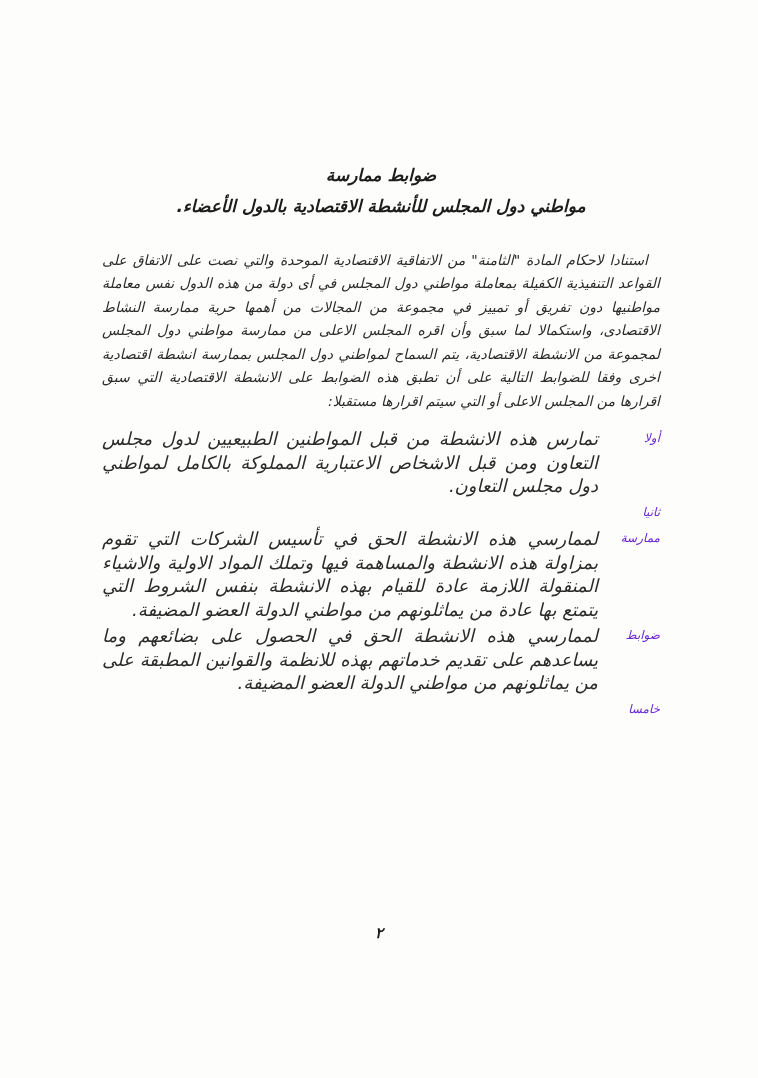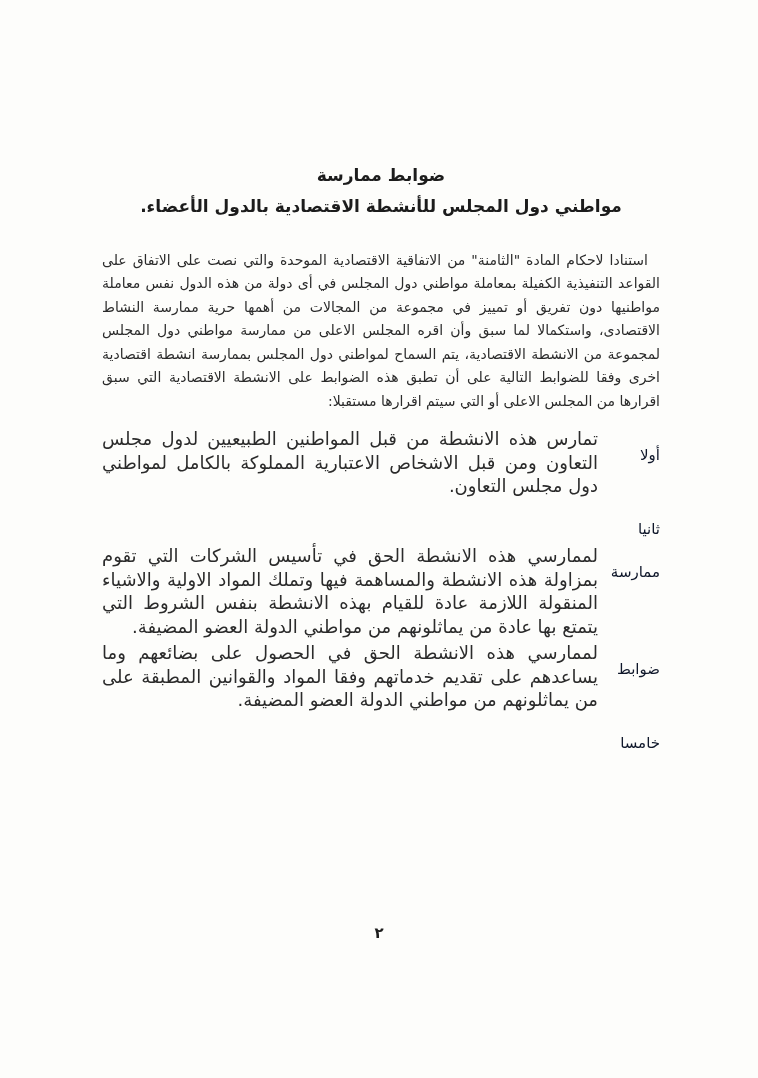--- a/index.html
+++ b/index.html
@@ -13,20 +13,21 @@
     font-family: "DejaVu Sans", sans-serif;
     overflow: hidden;
   }
   .page {
     position: relative;
     width: 758px;
     height: 1078px;
     background: #fdfdfb;
     color: #262626;
     direction: rtl;
+    font-style: italic;
   }
   .content {
     position: absolute;
     top: 160px;
     right: 98px;
     width: 558px;
   }
   .doc-title {
     text-align: center;
     font-weight: bold;
@@ -51,24 +52,23 @@
   }
   .item {
     display: flex;
     flex-direction: row;
     gap: 10px;
     align-items: flex-start;
   }
   .item-label {
     flex: none;
     width: 52px;
-    font-size: 15px;
+    font-size: 12px;
     line-height: 23.5px;
-    color: #0f172a;
-    margin-top: 17px;
+    color: #6d28d9;
   }
   .item-text {
     flex: 1;
     font-size: 18px;
     line-height: 23.5px;
     text-align: justify;
     color: #2b2b2b;
   }
   .page-number {
     position: absolute;
@@ -105,21 +105,21 @@
         <span class="item-label">ثانيا</span>
       </div>
 
       <div class="item">
         <span class="item-label">ممارسة</span>
         <span class="item-text">لممارسي هذه الانشطة الحق في تأسيس الشركات التي تقوم بمزاولة هذه الانشطة والمساهمة فيها وتملك المواد الاولية والاشياء المنقولة اللازمة عادة للقيام بهذه الانشطة بنفس الشروط التي يتمتع بها عادة من يماثلونهم من مواطني الدولة العضو المضيفة.</span>
       </div>
 
       <div class="item">
         <span class="item-label">ضوابط</span>
-        <span class="item-text">لممارسي هذه الانشطة الحق في الحصول على بضائعهم وما يساعدهم على تقديم خدماتهم وفقا المواد والقوانين المطبقة على من يماثلونهم من مواطني الدولة العضو المضيفة.</span>
+        <span class="item-text">لممارسي هذه الانشطة الحق في الحصول على بضائعهم وما يساعدهم على تقديم خدماتهم بهذه للانظمة والقوانين المطبقة على من يماثلونهم من مواطني الدولة العضو المضيفة.</span>
       </div>
 
       <div class="item">
         <span class="item-label">خامسا</span>
       </div>
 
     </div>
   </div>
 
   <div class="page-number">٢</div>

